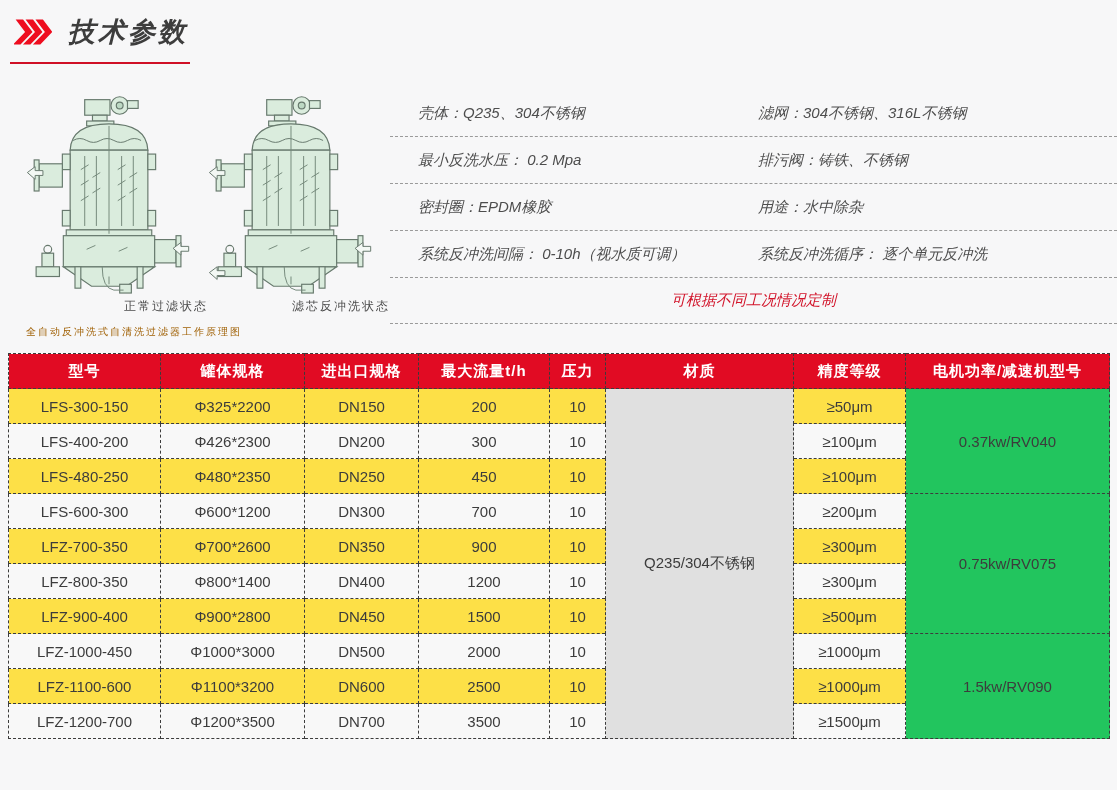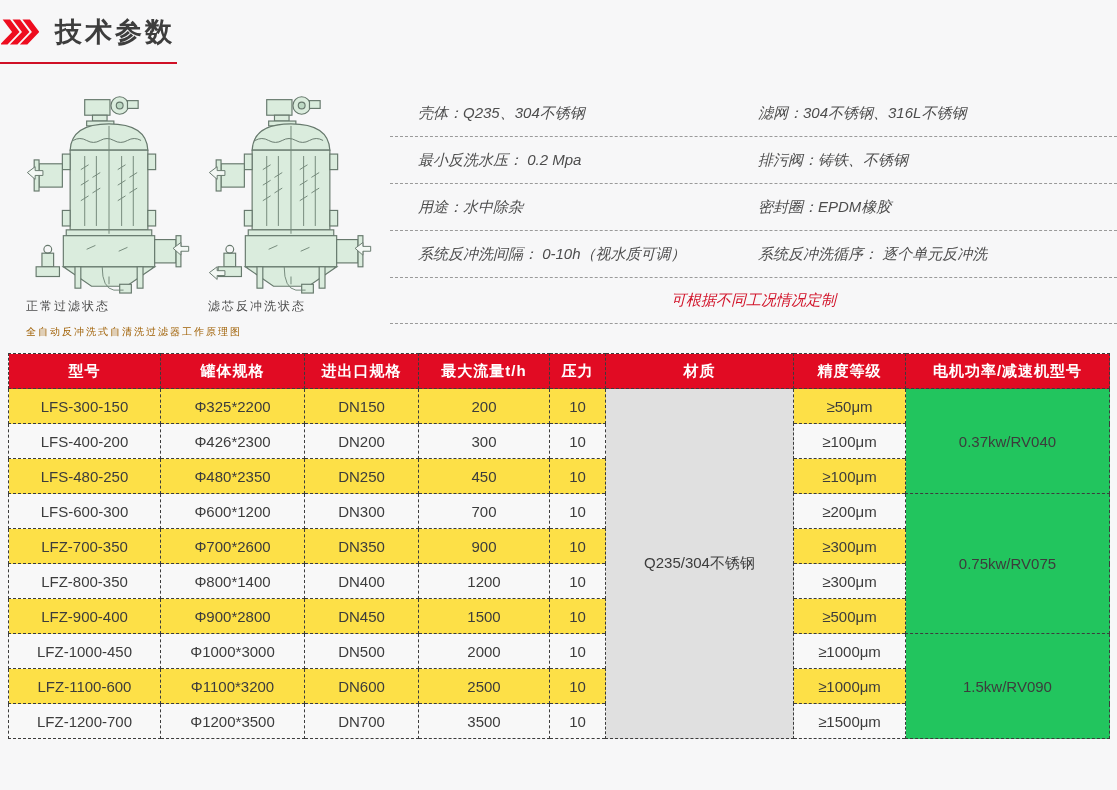--- a/index.html
+++ b/index.html
@@ -1,33 +1,33 @@
 <!DOCTYPE html>
 <html><head>
 <meta charset="utf-8">
 <style>
   * { box-sizing: border-box; margin: 0; padding: 0; }
   html, body { background: #f7f7f8; }
   body { font-family: "Liberation Sans", "DejaVu Sans", sans-serif; }
   .page { position: relative; width: 1117px; height: 790px; background: #f7f7f8; overflow: hidden; }
 
   
-  .header { padding: 14px 0 0 1px; }
+  .header { padding: 14px 0 0 14px; font-style: italic; }
   .title-row { display: flex; align-items: center; gap: 16px; }
   .chevrons { width: 38px; height: 28px; flex: none; }
   .page-title { font-size: 27px; font-weight: bold; color: #3d3d3d; letter-spacing: 3px; }
   .title-underline { width: 180px; height: 2px; background: #d01026; margin: 12px 0 0 -4px; }
 
   
   .content { display: flex; margin-top: 24px; }
   .diagrams { flex: none; width: 390px; padding-left: 26px; }
   .diagram-pair { display: flex; gap: 16px; }
   .diagram-pair svg { width: 166px; height: 206px; }
   .diagram-labels { display: flex; margin-top: 4px; }
-  .diagram-labels span { flex: 1; text-align: left; font-size: 12px; color: #4c4c4c; letter-spacing: 2px; }
+  .diagram-labels span { flex: 1; text-align: right; font-size: 12px; color: #4c4c4c; letter-spacing: 2px; }
   .diagram-caption { margin-top: 10px; text-align: left; font-size: 10px; color: #a16207; letter-spacing: 2px; }
 
   .specs { flex: 1; margin-top: 2px; font-style: italic; }
   .spec-row { display: grid; grid-template-columns: 340px 1fr; align-items: center; min-height: 47px;
               padding-left: 28px; border-bottom: 1px dashed #9a9a9a; font-size: 15px; color: #4d4d4d; }
   .spec-row .cell { padding-right: 10px; }
   .spec-note { min-height: 46px; display: flex; align-items: center; justify-content: center;
                border-bottom: 1px dashed #9a9a9a; font-size: 15px; color: #d2142a; }
 
   
@@ -131,22 +131,22 @@
 
     <div class="spec-row">
           <div class="cell">壳体：Q235、304不锈钢</div>
           <div class="cell">滤网：304不锈钢、316L不锈钢</div>
         </div>
         <div class="spec-row">
           <div class="cell">最小反洗水压： 0.2 Mpa</div>
           <div class="cell">排污阀：铸铁、不锈钢</div>
         </div>
         <div class="spec-row">
+          <div class="cell">密封圈：EPDM橡胶</div>
           <div class="cell">用途：水中除杂</div>
-          <div class="cell">密封圈：EPDM橡胶</div>
         </div>
         <div class="spec-row">
           <div class="cell">系统反冲洗间隔： 0-10h（视水质可调）</div>
           <div class="cell">系统反冲洗循序： 逐个单元反冲洗</div>
         </div>
         <div class="spec-note">可根据不同工况情况定制</div>
       </div>
   </div>
 
   <table class="params">

